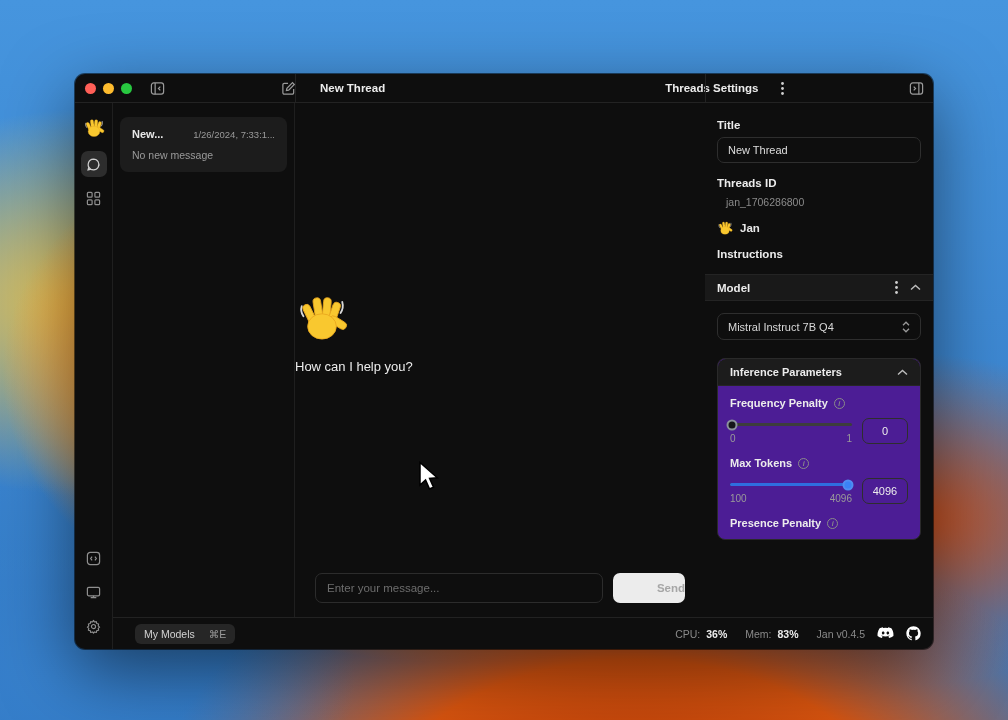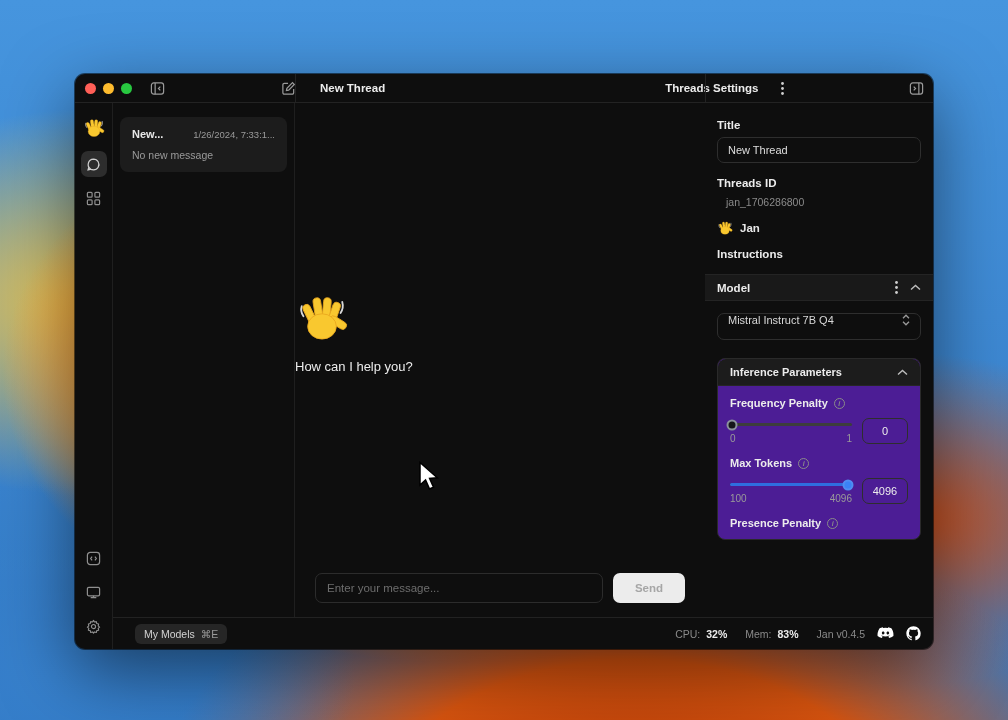--- a/index.html
+++ b/index.html
@@ -59,41 +59,41 @@
   
   .main { position:absolute; left:220px; top:29px; width:410px; bottom:32px; }
   .greeting { position:absolute; top:188px; left:0; right:0; text-align:left; }
   .greeting .hand-big { width:54px; height:54px; }
   .greeting-text { margin-top:12px; font-size:13px; font-weight:500; color:#ececec; }
   .composer { position:absolute; left:20px; right:20px; bottom:14px; display:flex; gap:10px; }
   .msg-input { flex:1; height:30px; background:transparent; border:1px solid #2c2c2c; border-radius:7px;
     color:#e6e6e6; font-size:11.5px; padding:0 11px; font-family:"Liberation Sans",sans-serif; outline:none; }
   .msg-input::placeholder { color:#6d6d6d; }
   .send-btn { width:72px; height:30px; background:#ececec; border:none; border-radius:7px;
-    color:#a6a6a6; font-weight:700; font-size:11.5px; font-family:"Liberation Sans",sans-serif; }
+    color:#a6a6a6; font-weight:700; font-size:11.5px; font-family:"Liberation Sans",sans-serif;text-align:right; }
 
   
   .rpanel { position:absolute; left:630px; top:29px; width:228px; bottom:44px; padding:0 12px; overflow:hidden; }
   .rp-label { font-weight:700; font-size:11.5px; color:#ececec; }
   .rp-input { width:100%; height:26px; background:transparent; border:1px solid #2e2e2e; border-radius:7px;
     color:#dedede; font-size:11px; padding:0 10px; font-family:"Liberation Sans",sans-serif; outline:none; }
   .rp-id { font-size:10.5px; color:#8a8a8a; }
   .section-head { margin:0 -12px; height:27px; background:#191919; border-top:1px solid #242424; border-bottom:1px solid #242424;
     display:flex; align-items:center; padding:0 12px; }
   .section-head .rp-label { flex:1; }
   .head-icons { display:flex; align-items:center; gap:12px; color:#bdbdbd; }
   .jan-row { display:flex; align-items:center; gap:7px; margin-top:12px; }
   .jan-name { font-weight:700; font-size:11.5px; }
   .instructions-box { position:relative; margin-top:8px; }
   .rp-textarea { width:100%; height:42px; background:transparent; border:1px solid #2e2e2e; border-radius:7px;
     color:#dedede; font-size:10.5px; padding:8px 10px; resize:none; font-family:"Liberation Sans",sans-serif; outline:none; }
   .rp-textarea::placeholder { color:#6d6d6d; }
   .resize-grip { position:absolute; right:3px; bottom:5px; color:#6d6d6d; }
   .select-box { margin-top:12px; height:27px; border:1px solid #2e2e2e; border-radius:7px; display:flex;
-    padding:0 10px; color:#d8d8d8; font-size:11px; }
+    align-items:center; padding:0 10px; color:#d8d8d8; font-size:11px; }
   .select-box span { flex:1; }
 
   
   .inf-card { margin-top:18px; border:1px solid #2a2a2a; border-radius:8px; background:#4c1d95; }
   .inf-head { height:27px; background:#1c1c1c; border-bottom:1px solid #262626; border-radius:8px 8px 0 0;
     display:flex; align-items:center; padding:0 12px; }
   .inf-head .rp-label { flex:1; font-size:11px; }
   .inf-body { padding:11px 12px 10px; }
   .param-label-row { display:flex; align-items:center; gap:6px; margin-bottom:9px; }
   .param-label { font-weight:700; font-size:11px; color:#ececec; }
@@ -107,21 +107,21 @@
   .thumb.gray { background:#15161a; border:2px solid #8b929c; }
   .thumb.blue { background:#3b82f6; border:2px solid #4f8df2; }
   .minmax { display:flex; justify-content:space-between; margin-top:7px; font-size:10px; color:#9a9a9a; }
   .val-box { width:46px; height:26px; border:1px solid #2e2e2e; border-radius:7px; display:flex;
     align-items:center; justify-content:center; font-size:11px; color:#ececec; }
 
   
   .statusbar { position:absolute; left:38px; right:0; bottom:0; height:32px; border-top:1px solid #222;
     display:flex; align-items:center; padding:0 12px 0 22px; }
   .models-pill { background:#262626; border-radius:6px; height:20px; display:flex; align-items:center;
-    gap:6px; padding:0 9px; font-size:10.5px; color:#d2d2d2; }
+    gap:14px; padding:0 9px; font-size:10.5px; color:#d2d2d2; }
   .models-pill .kbd { color:#9a9a9a; }
   .sb-right { margin-left:auto; display:flex; align-items:center; gap:6px; font-size:10.5px; color:#8a8a8a; }
   .sb-val { color:#ececec; font-weight:700; }
   .sb-sep { width:6px; }
   .sb-icon { color:#fff; display:flex; margin-left:6px; }
 
   .mt6{margin-top:6px;} .mt8{margin-top:7px;padding-left:9px;} .mt12{margin-top:12px;} .mt14{margin-top:14px;}
 
   
   .cursor { position:absolute; left:418px; top:461px; z-index:50; }
@@ -343,21 +343,21 @@
       </div>
     </div>
 
     <div class="statusbar">
       <div class="models-pill">
         <span>My Models</span>
         <span class="kbd">⌘E</span>
       </div>
       <div class="sb-right">
         <span>CPU:</span>
-        <span class="sb-val">32%</span>
+        <span class="sb-val">36%</span>
         <span class="sb-sep"></span>
         <span>Mem:</span>
         <span class="sb-val">83%</span>
         <span class="sb-sep"></span>
         <span>Jan v0.4.5</span>
         <span class="sb-icon">
           <svg width="17" height="13" viewBox="0 0 24 18" fill="#fff">
             <path d="M20.3 1.5A19.8 19.8 0 0 0 15.9 0l-.6 1.2a16.3 16.3 0 0 0-6.6 0L8.1 0A19.8 19.8 0 0 0 3.7 1.5C1.2 5.2.5 8.8.8 12.4a19.9 19.9 0 0 0 6 3l1.3-2.1c-.7-.3-1.4-.6-2-1l.5-.4a11.7 11.7 0 0 0 10.8 0l.5.4c-.6.4-1.3.7-2 1l1.3 2.1a19.9 19.9 0 0 0 6-3c.4-4.2-.7-7.8-2.9-10.9ZM8.7 10.3c-1 0-1.9-.9-1.9-2.1s.8-2.1 1.9-2.1 1.9 1 1.9 2.1-.9 2.1-1.9 2.1Zm6.6 0c-1 0-1.9-.9-1.9-2.1s.9-2.1 1.9-2.1 1.9 1 1.9 2.1-.8 2.1-1.9 2.1Z"></path>
           </svg>
         </span>

